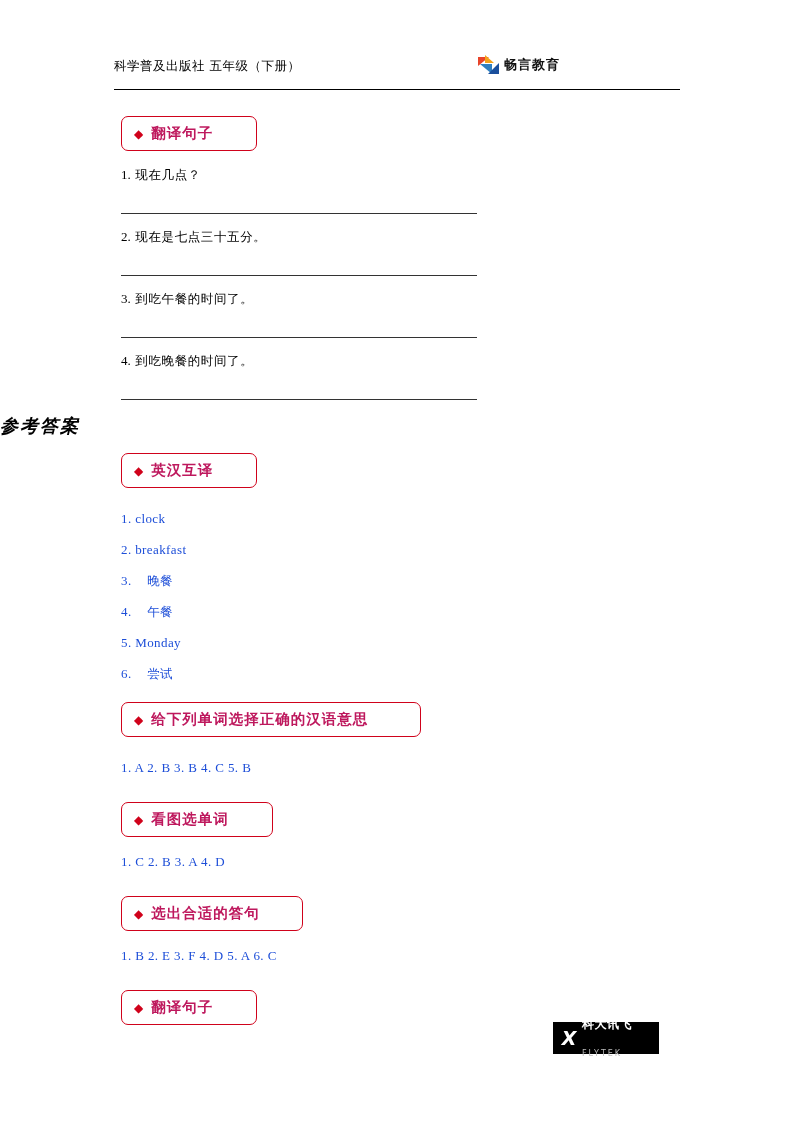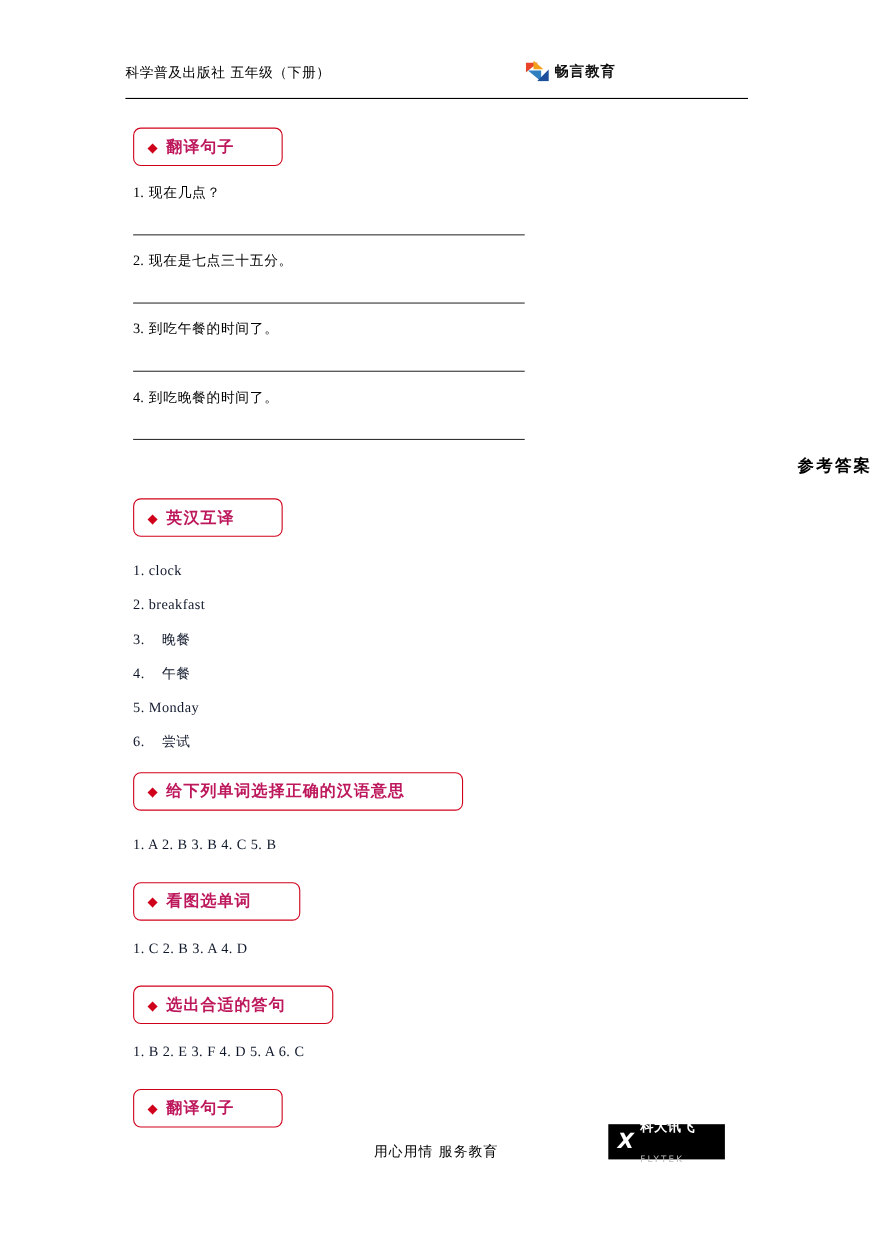--- a/index.html
+++ b/index.html
@@ -144,34 +144,35 @@
     height: 0;
     border-top: 1px solid #333;
   }
 
   
   .answers-title {
     position: absolute;
     left: 0;
     top: 414px;
     width: 793px;
-    text-align: right;
-    font-family: "DejaVu Sans", sans-serif;
-    font-weight: bold;
-    font-size: 15px;
+    text-align: left;
+    font-family: "DejaVu Sans", sans-serif;
+    font-weight: bold;
+    font-size: 18px;
     letter-spacing: 2px;
     color: #000;
+    font-style: italic;
   }
 
   
   .ans-line {
     position: absolute;
     font-size: 13px;
     font-family: "Liberation Serif", serif;
-    color: #0f172a;
+    color: #1d4ed8;
     letter-spacing: 0.4px;
     white-space: nowrap;
   }
   .ans-line .cn {
     font-family: "DejaVu Sans", sans-serif;
     font-size: 12.5px;
     padding-left: 12px;
   }
 
   
@@ -332,15 +333,14 @@
     <span class="sec-label">翻译句子</span>
   </div>
 
   <div class="footer-logo">
     <span class="x-mark">X</span>
     <span class="fl-txt">
       <span class="fl-cn">科大讯飞</span>
       <span class="fl-en">FLYTEK</span>
     </span>
   </div>
-  <div class="footer-text">用心用情   服务教育</div>
 
 </div>
 
 </body></html>

